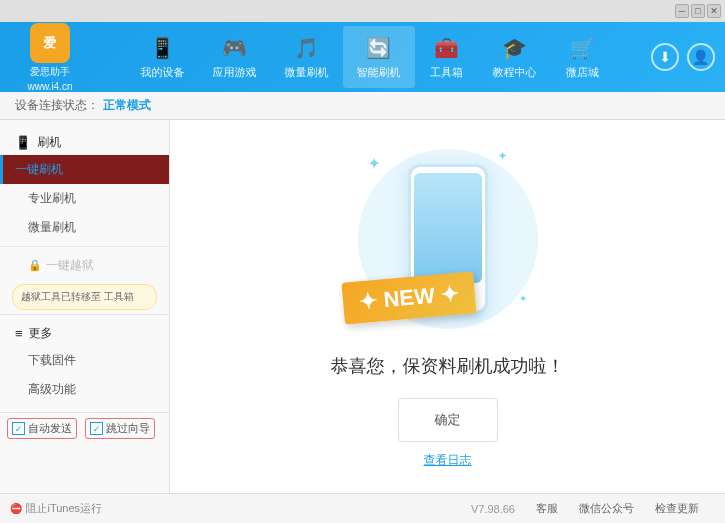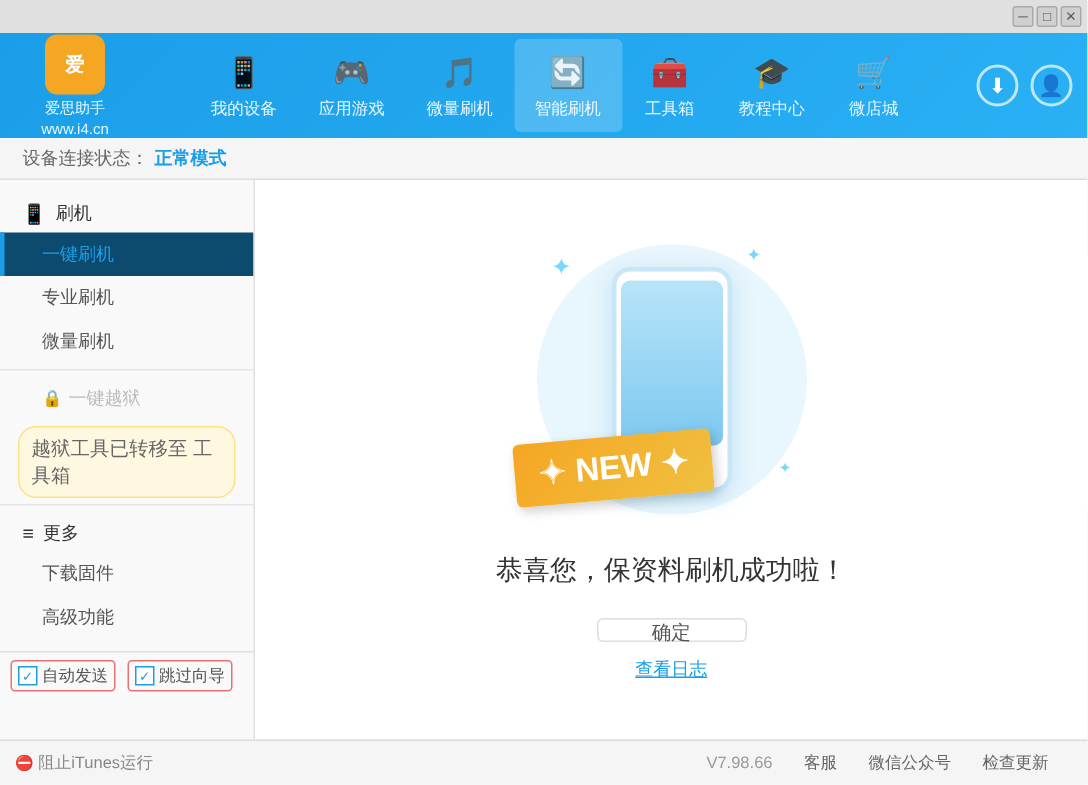--- a/index.html
+++ b/index.html
@@ -126,45 +126,45 @@
       gap: 6px;
     }
     .sidebar-icon { font-size: 13px; }
     .sidebar-item {
       padding: 6px 15px 6px 28px;
       font-size: 12px;
       color: #555;
       cursor: pointer;
     }
     .sidebar-item.active {
-      background: #0c4a6e;
+      background: #7f1d1d;
       color: #1a9ee8;
       border-left: 3px solid #1a9ee8;
-      padding-left: 25px;
+      padding-left: 12px;
     }
     .sidebar-divider {
       height: 1px;
       background: #e5e5e5;
       margin: 4px 0;
     }
     .sidebar-disabled {
       padding: 6px 15px 6px 28px;
       color: #bbb;
       font-size: 12px;
       cursor: not-allowed;
       display: flex; align-items: center; gap: 4px;
     }
     .lock-icon { font-size: 11px; }
     .jailbreak-info {
       margin: 4px 12px;
       background: #fff8e1;
       border: 1px solid #ffe082;
       border-radius: 12px;
       padding: 5px 8px;
-      font-size: 13px;
+      font-size: 10px;
       color: #666;
       line-height: 1.4;
     }
 
     
     .content {
       flex: 1;
       display: flex;
       flex-direction: column;
       align-items: center;
@@ -236,21 +236,21 @@
     }
 
     .success-text {
       font-size: 18px;
       color: #333;
       margin-bottom: 20px;
       font-weight: normal;
     }
     .confirm-btn {
       width: 100px;
-      height: 16px;
+      height: 44px;
       background: white;
       border: 1px solid #ddd;
       border-radius: 4px;
       cursor: pointer;
       font-size: 13px;
       color: #555;
       margin-bottom: 10px;
     }
     .view-log-link {
       font-size: 12px;

